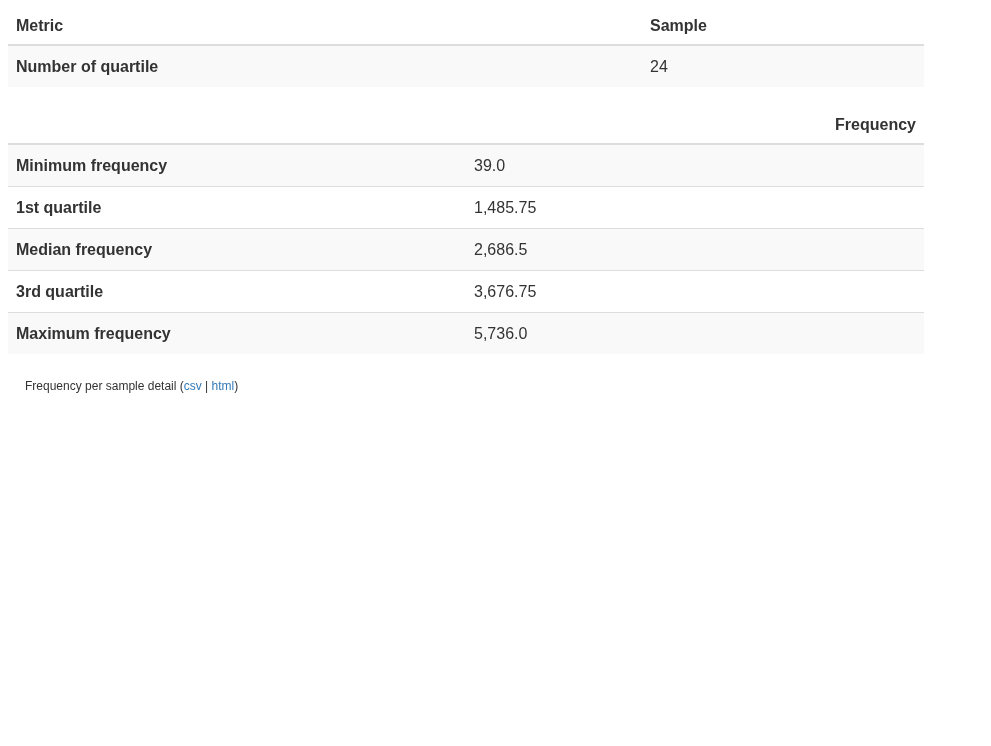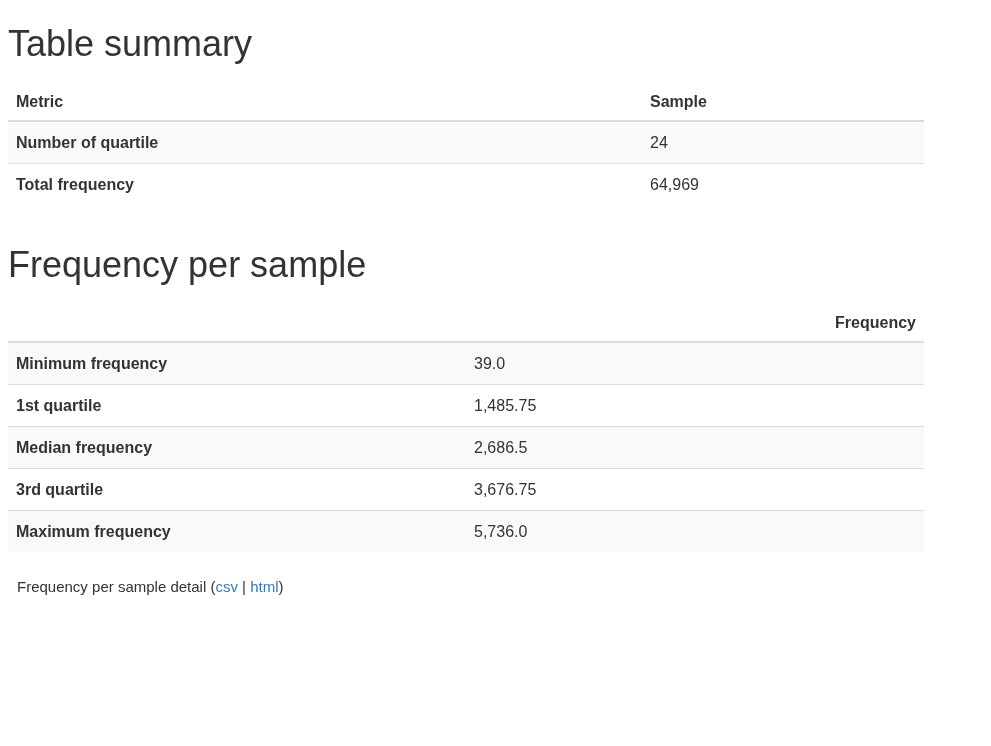--- a/index.html
+++ b/index.html
@@ -56,65 +56,59 @@
   table.tbl tbody tr:nth-child(odd) {
     background: #f9f9f9;
   }
   table.t1 col.c1 { width: 634px; }
   table.t1 col.c2 { width: 282px; }
   table.t2 col.c1 { width: 458px; }
   table.t2 col.c2 { width: 458px; }
   table.t2 thead th.value-head { text-align: right; }
   table.t2 tbody td { text-align: left; }
   p.detail {
-    margin: 9px;
+    margin: 17px;
     padding-top: 4px;
-    font-size: 15px;
+    font-size: 12px;
     color: #333333;
   }
   p.detail a {
     color: #337ab7;
     text-decoration: none;
     cursor: pointer;
   }
 </style>
 </head>
 <body>
 
 <div>
 
   <section class="first">
-    <h1 class="section-title">Table summary</h1>
 
     <table class="tbl t1">
       <colgroup>
           <col class="c1">
           <col class="c2">
         </colgroup>
       <thead>
         <tr>
           <th>Metric</th>
           <th>Sample</th>
         </tr>
       </thead>
       <tbody>
         <tr>
           <th>Number of quartile</th>
           <td>24</td>
         </tr>
-        <tr>
-          <th>Total frequency</th>
-          <td>64,969</td>
-        </tr>
       </tbody>
     </table>
   </section>
 
   <section>
-    <h1 class="section-title">Frequency per sample</h1>
 
     <table class="tbl t2">
       <colgroup>
           <col class="c1">
           <col class="c2">
         </colgroup>
       <thead>
         <tr>
           <th></th>
           <th class="value-head">Frequency</th>

